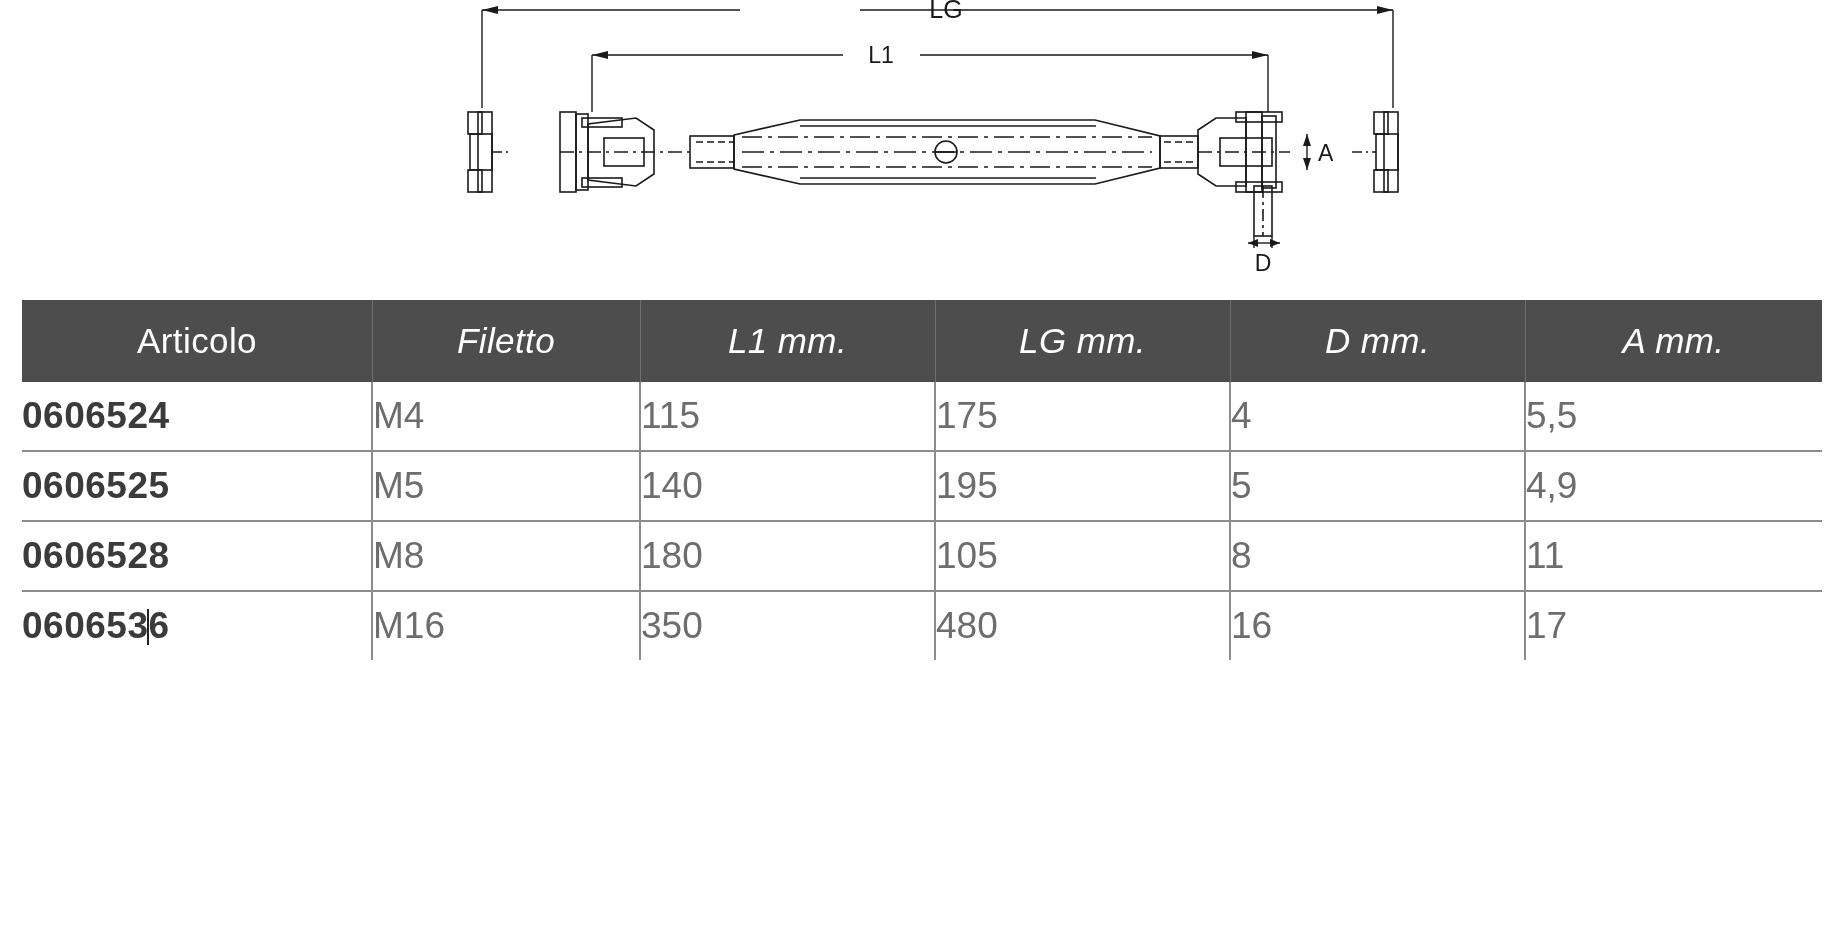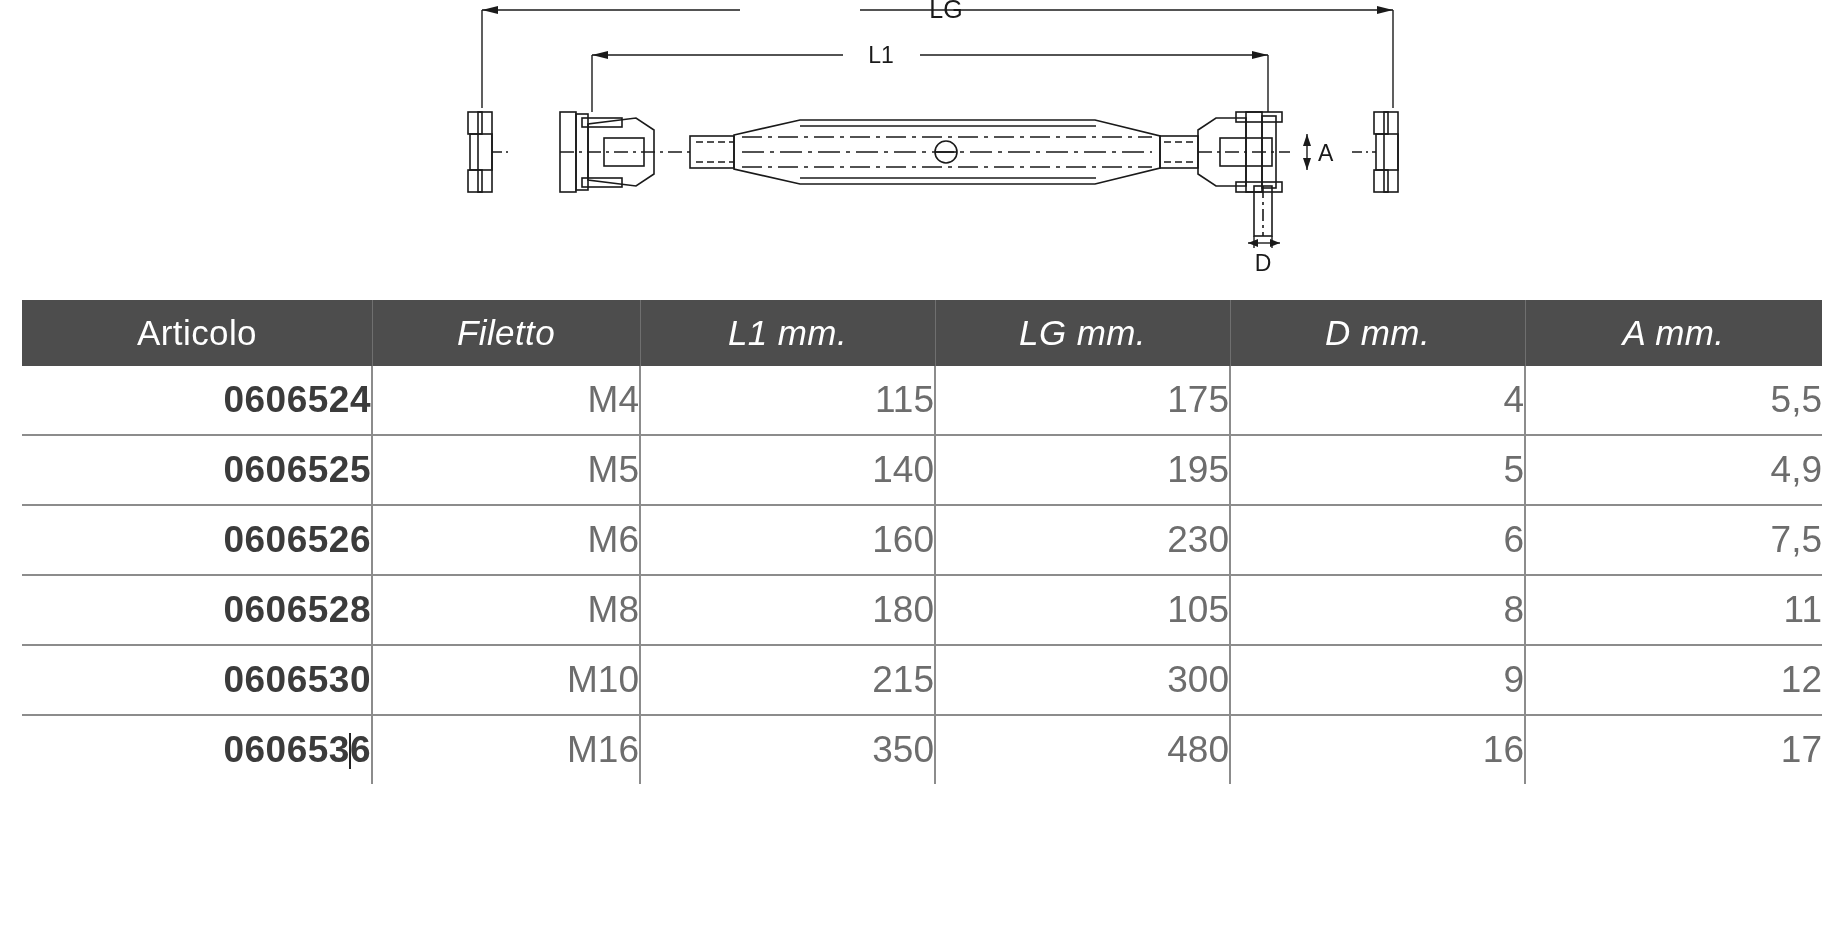--- a/index.html
+++ b/index.html
@@ -43,34 +43,34 @@
     width: 1800px;
     table-layout: fixed;
   }
   table.spec thead th {
     background: #4d4d4d;
     color: #ffffff;
     font-weight: normal;
     font-size: 35px;
     height: 66px;
     line-height: 66px;
-    padding: 0;
+    padding: 8px;
     text-align: center;
     border: none;
     letter-spacing: 0.4px;
   }
   table.spec thead th.col-sep {
     box-shadow: inset 1px 0 0 #6f6f6f;
     font-style: italic;
   }
   table.spec tbody td {
     height: 68px;
     font-size: 37px;
     color: #6d6d6d;
-    text-align: right;
+    text-align: left;
     padding: 0;
     border-bottom: 2px solid #8c8c8c;
     border-right: 2px solid #8c8c8c;
     background: #ffffff;
     vertical-align: middle;
   }
   table.spec tbody td:last-child {
     border-right: none;
   }
   table.spec tbody tr:last-child td {
@@ -236,42 +236,26 @@
         </tr>
         <tr>
           <td class="code">0606525</td>
           <td>M5</td>
           <td>140</td>
           <td>195</td>
           <td>5</td>
           <td>4,9</td>
         </tr>
         <tr>
-          <td class="code">0606526</td>
-          <td>M6</td>
-          <td>160</td>
-          <td>230</td>
-          <td>6</td>
-          <td>7,5</td>
-        </tr>
-        <tr>
           <td class="code">0606528</td>
           <td>M8</td>
           <td>180</td>
           <td>105</td>
           <td>8</td>
           <td>11</td>
-        </tr>
-        <tr>
-          <td class="code">0606530</td>
-          <td>M10</td>
-          <td>215</td>
-          <td>300</td>
-          <td>9</td>
-          <td>12</td>
         </tr>
         <tr>
           <td class="code">
             <span>060653</span><span class="caret"></span><span>6</span>
           </td>
           <td>M16</td>
           <td>350</td>
           <td>480</td>
           <td>16</td>
           <td>17</td>

